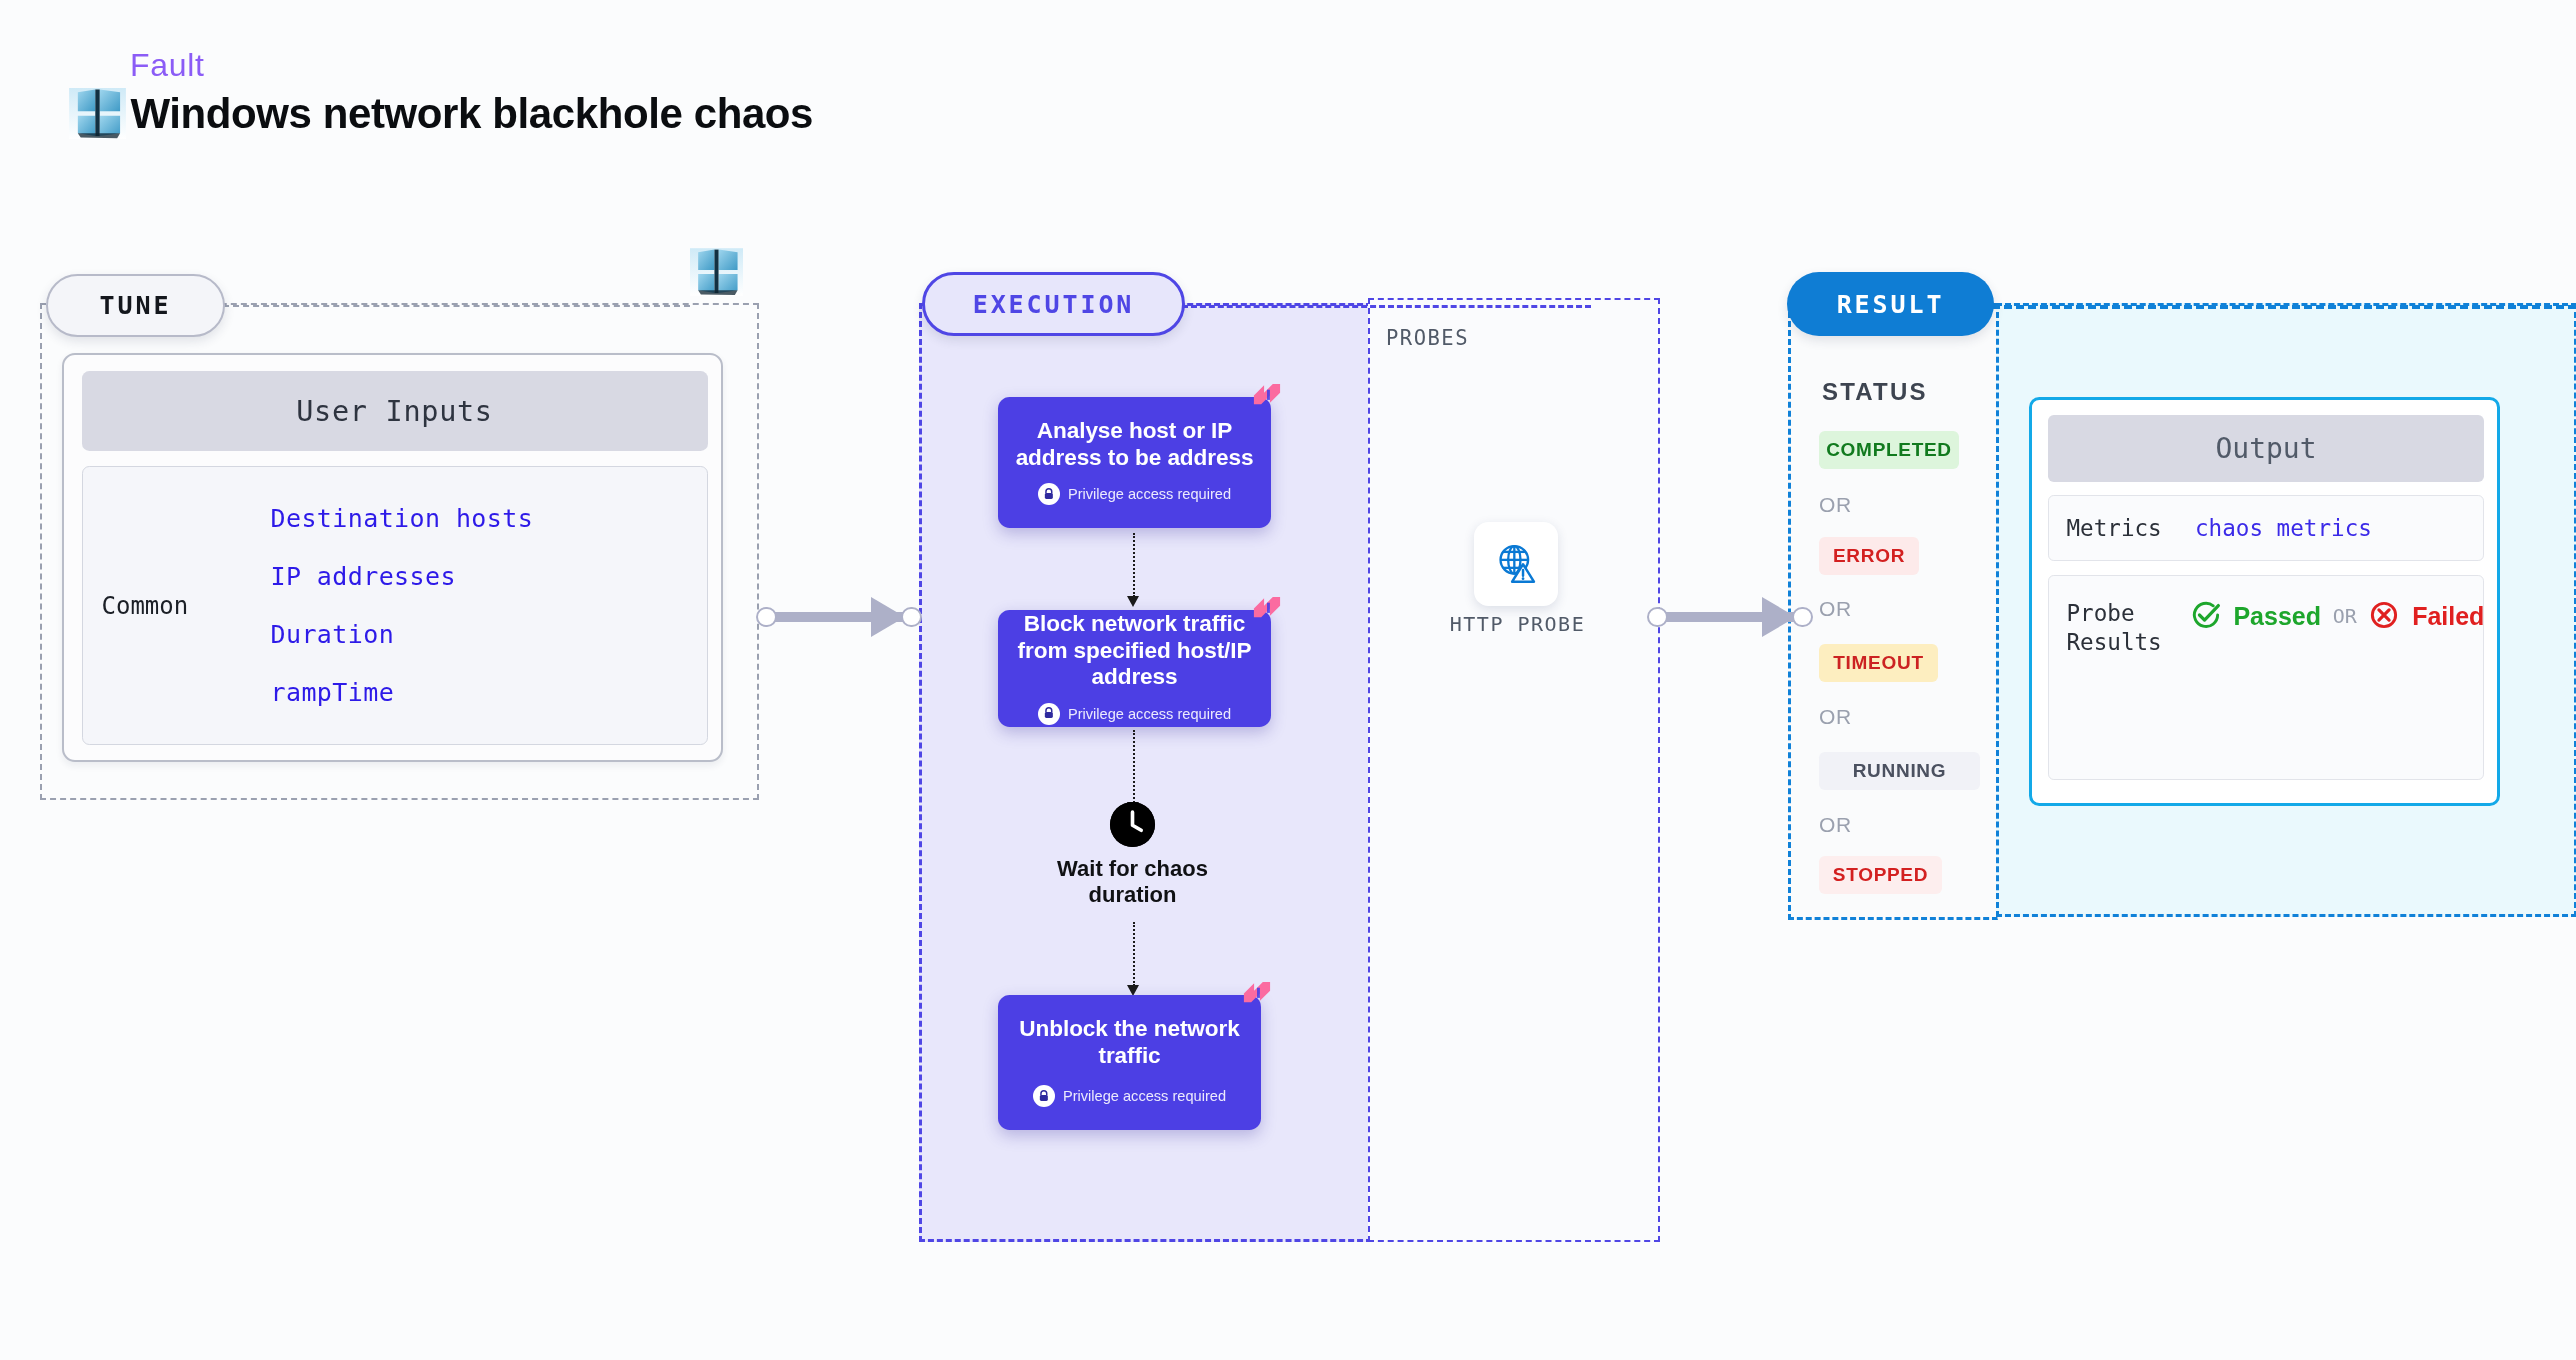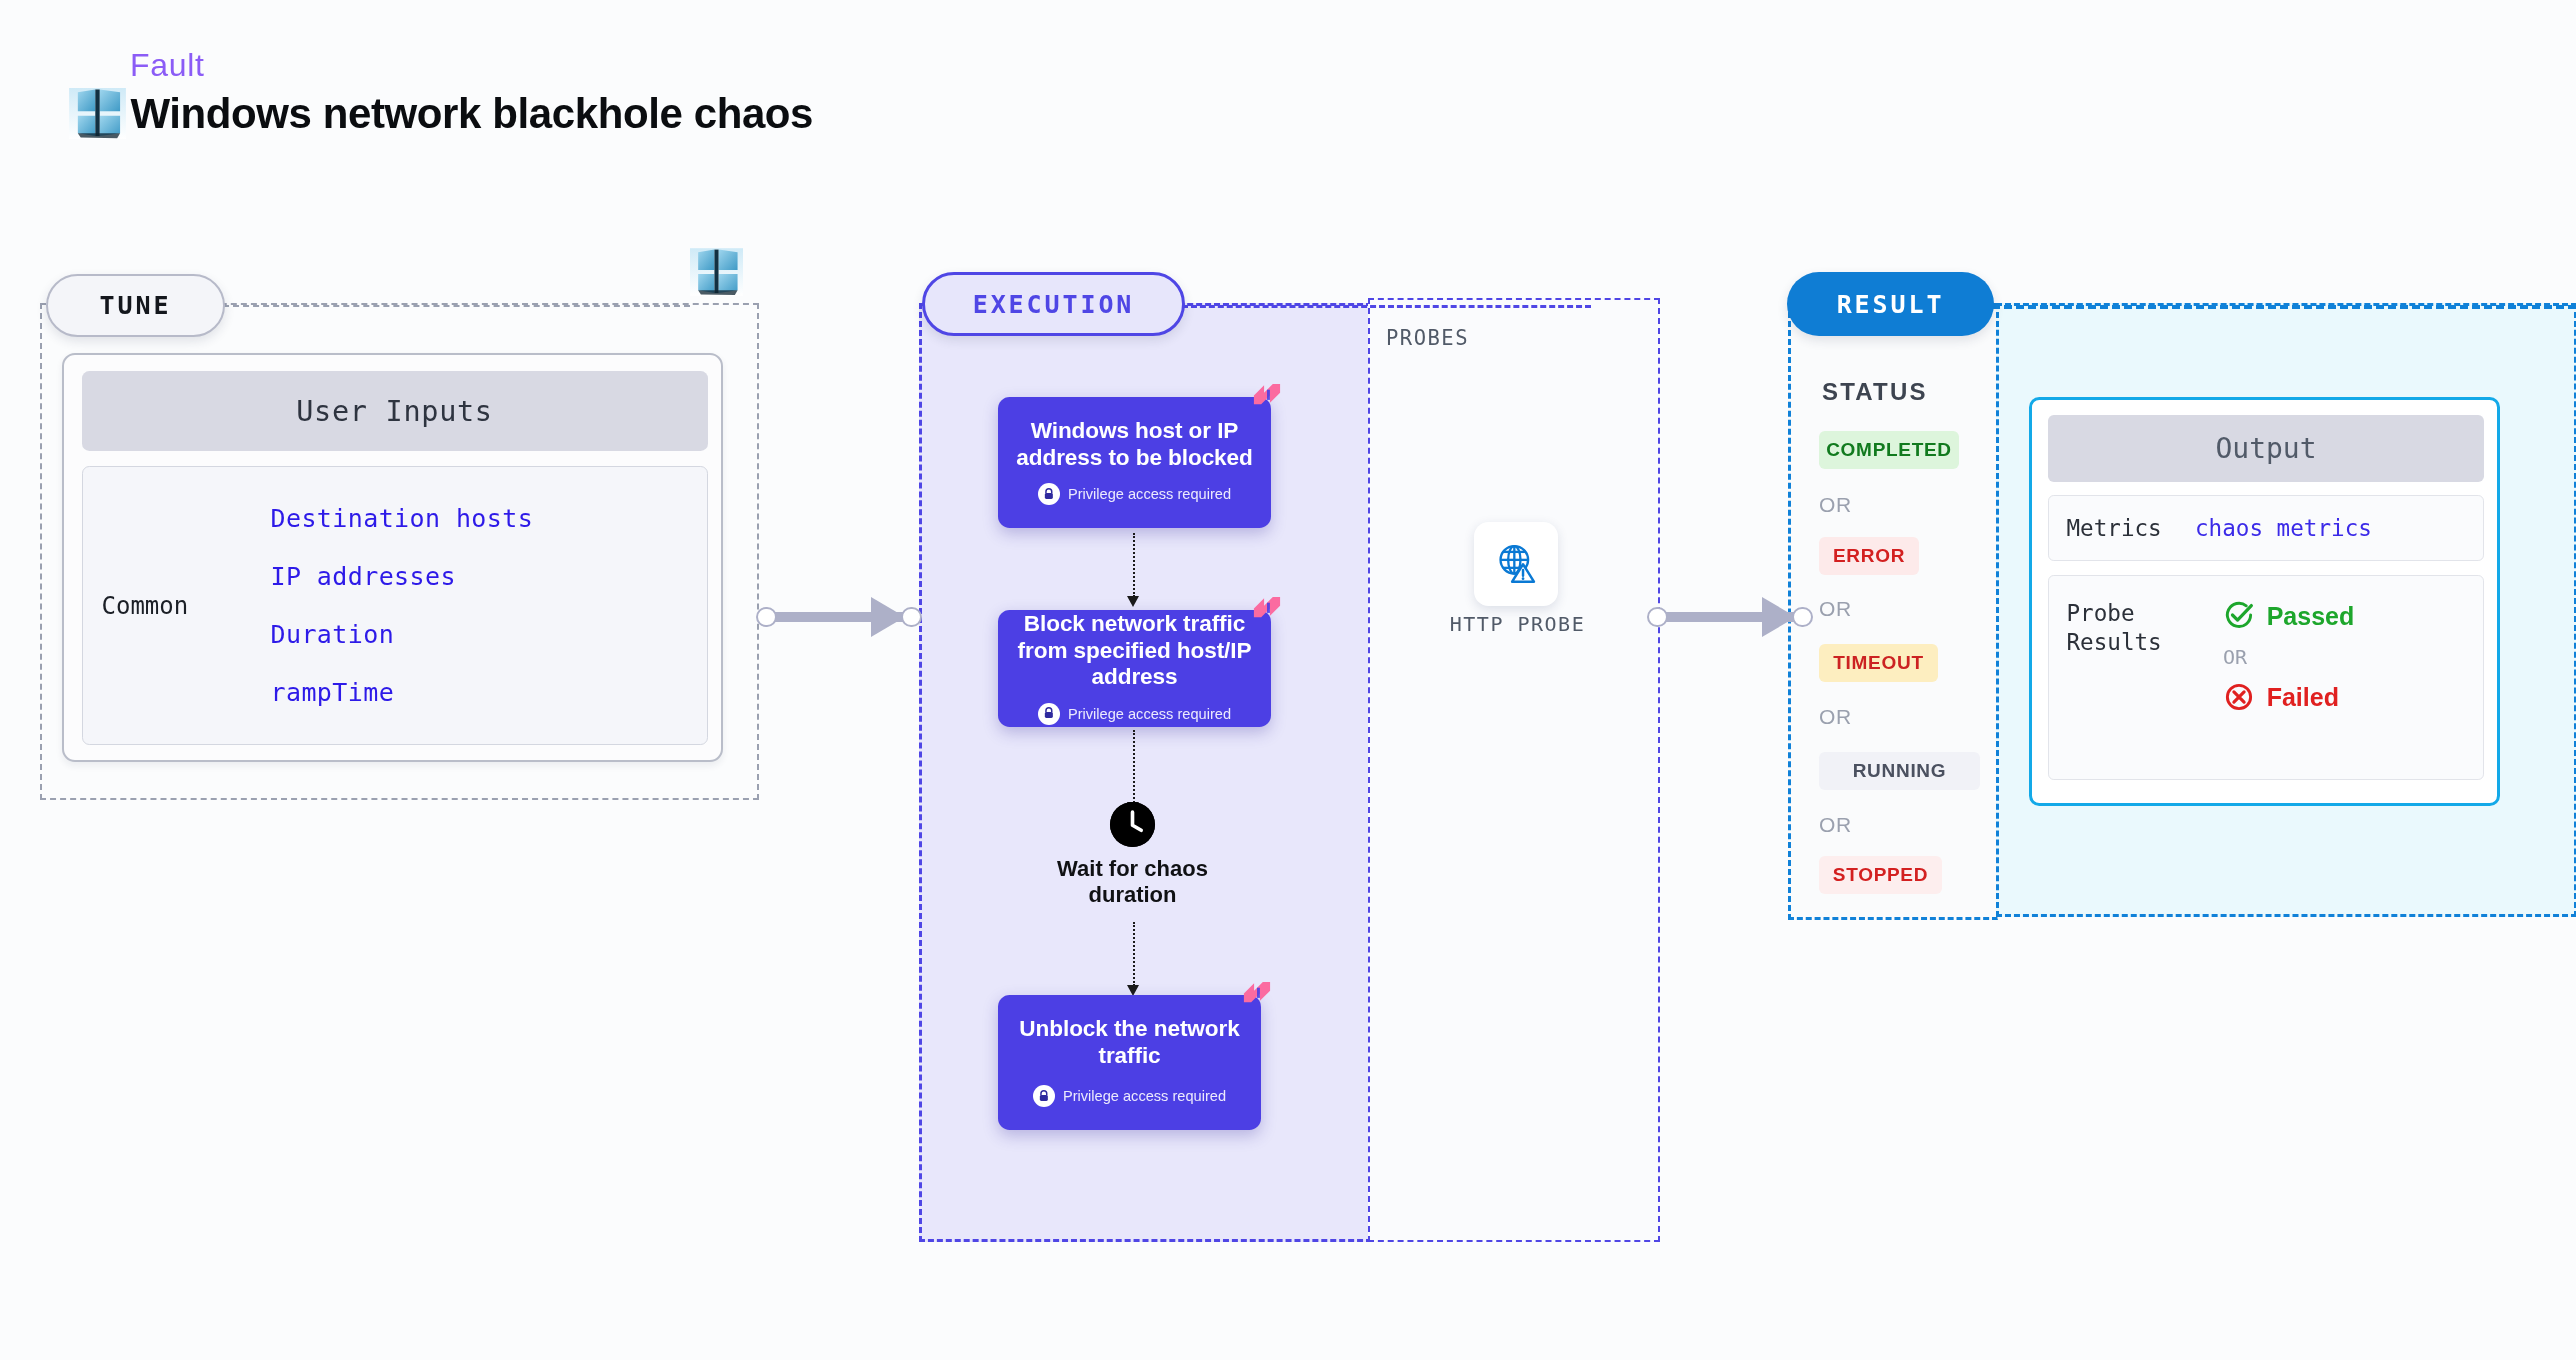--- a/index.html
+++ b/index.html
@@ -229,21 +229,21 @@
     background: #fafbfd; border: 1.5px solid #e2e4ea; border-radius: 5.8px;
     display: flex; align-items: flex-start; padding-top: 23.4px; gap: 28px;
   }
   .mono-key {
     font-family: "DejaVu Sans Mono", monospace; font-size: 22.6px; color: #2b3039;
     padding-left: 17.5px; width: 146px; line-height: 1.25;
   }
   .mono-val {
     font-family: "DejaVu Sans Mono", monospace; font-size: 22.6px; color: #3b2ae8;
   }
-  .pr-col { display: flex; flex-direction: column; gap: 11.7px; }
+  .pr-col { display: flex; flex-direction: row; gap: 11.7px; align-items: center; }
   .pr-line { display: flex; align-items: center; gap: 11.7px; }
   .pr-text { font-size: 25px; font-weight: bold; }
   .pr-or { font-family: "DejaVu Sans Mono", monospace; font-size: 20px; color: #9aa0ae; }
 </style>
 </head>
 <body>
 
 <div id="canvas">
 
   <div id="header">
@@ -320,21 +320,21 @@
     <div class="dot right"></div>
   </div>
 
   <div class="exec-card" id="card-analyse">
     <span class="corner-flag">
       <svg width="32" height="32" viewBox="0 0 44 44">
         <path d="M4 20 L18 6 L18 16 L30 4 L40 4 L40 16 L26 30 L26 20 L14 32 L4 32 Z" fill="#fb6ba0"></path>
         <path d="M22 12 L26 12 L26 26 L22 26 Z" fill="#4c3fe4" opacity="0.9"></path>
       </svg>
     </span>
-    <div class="exec-title">Windows host or IP address to be blocked</div>
+    <div class="exec-title">Analyse host or IP address to be address</div>
     <div class="priv-row">
       <span class="lock-badge">
         <svg width="11.7" height="12.4" viewBox="0 0 16 17">
           <path d="M4 7 V5 a4 4 0 0 1 8 0 V7" fill="none" stroke="#2f2a9e" stroke-width="2"></path>
           <rect x="2.5" y="7" width="11" height="8" rx="2" fill="#2f2a9e"></rect>
         </svg>
       </span>
       <span class="priv-text">Privilege access required</span>
     </div>
   </div>

